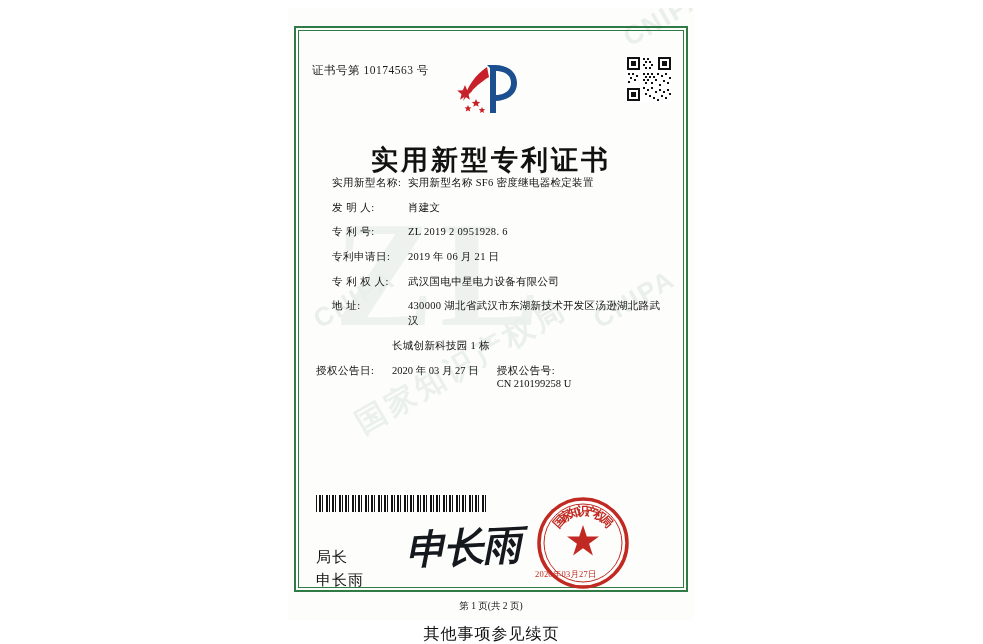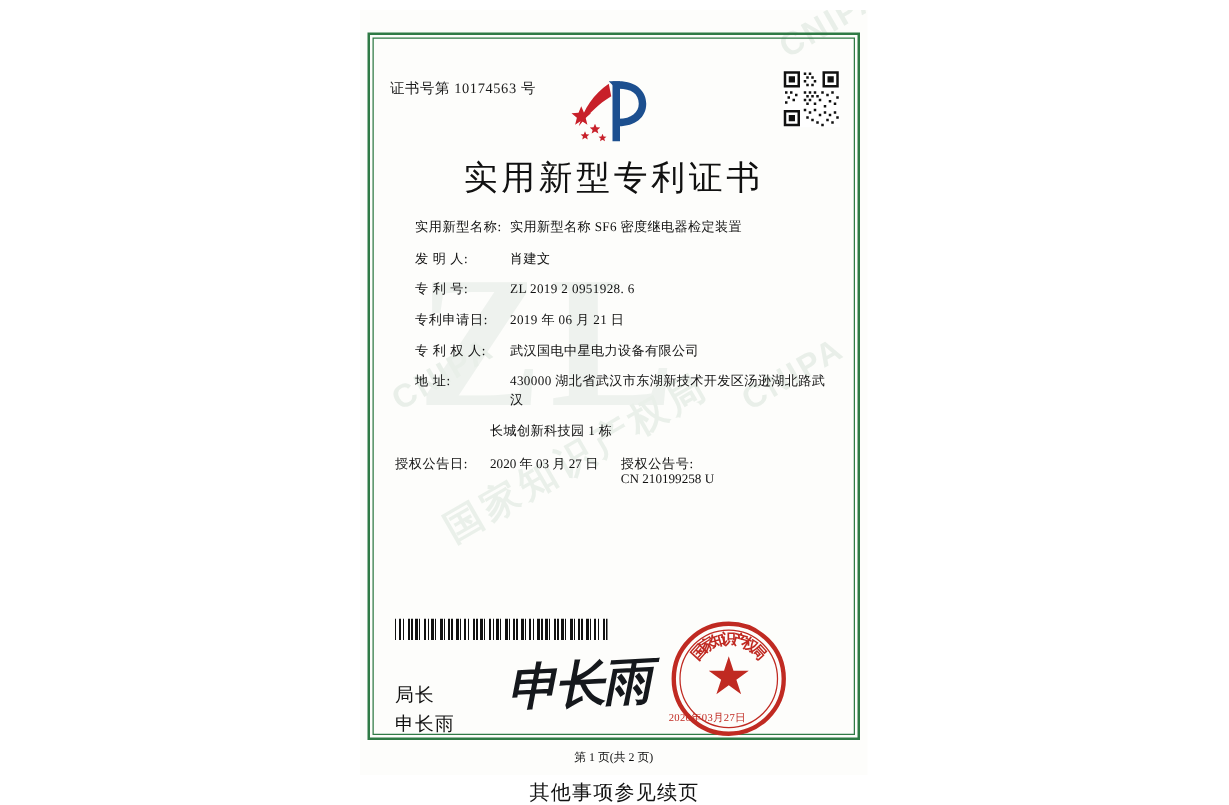--- a/index.html
+++ b/index.html
@@ -97,24 +97,24 @@
     top: 52px;
     height: 58px;
     display: flex;
     justify-content: center;
     align-items: center;
   }
   .title {
     position: absolute;
     left: 0;
     right: 0;
-    top: 116px;
+    top: 134px;
     text-align: center;
     font-size: 27px;
-    font-weight: normal;
+    font-weight: bold;
     letter-spacing: 3px;
     color: #111;
   }
   
   .fields {
     position: absolute;
     left: 28px;
     top: 168px;
     width: 352px;
     font-size: 10.5px;

